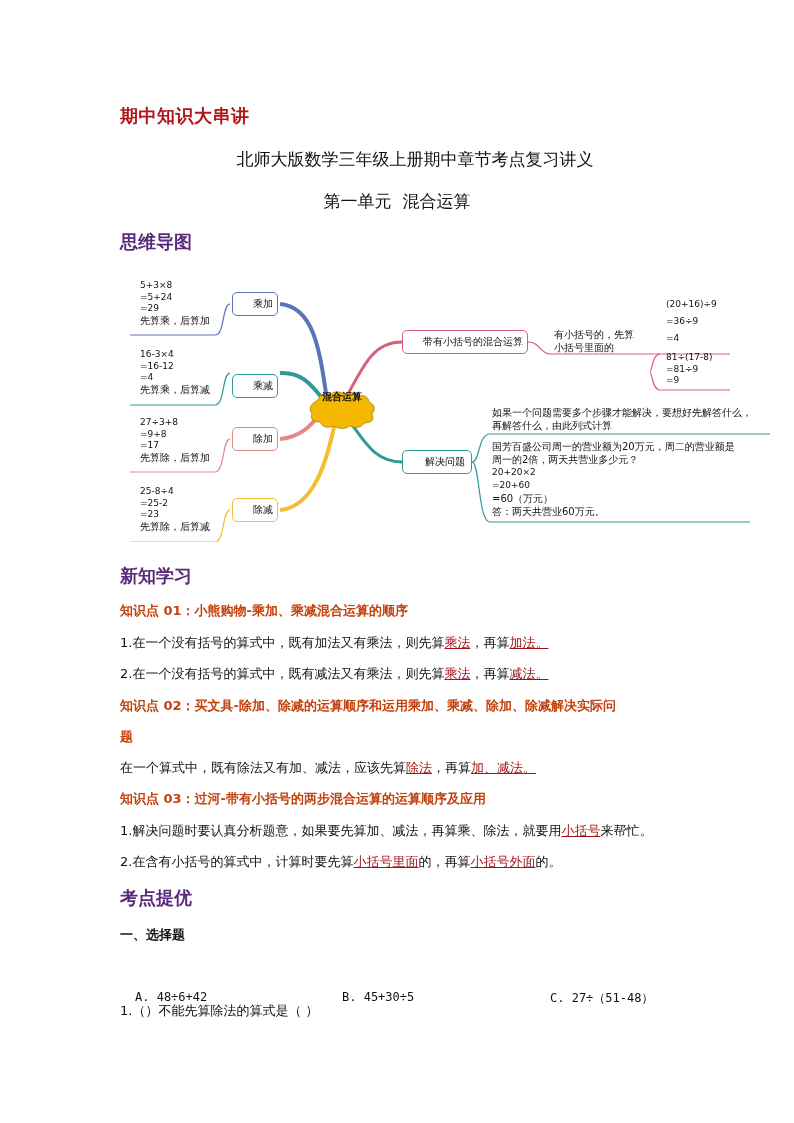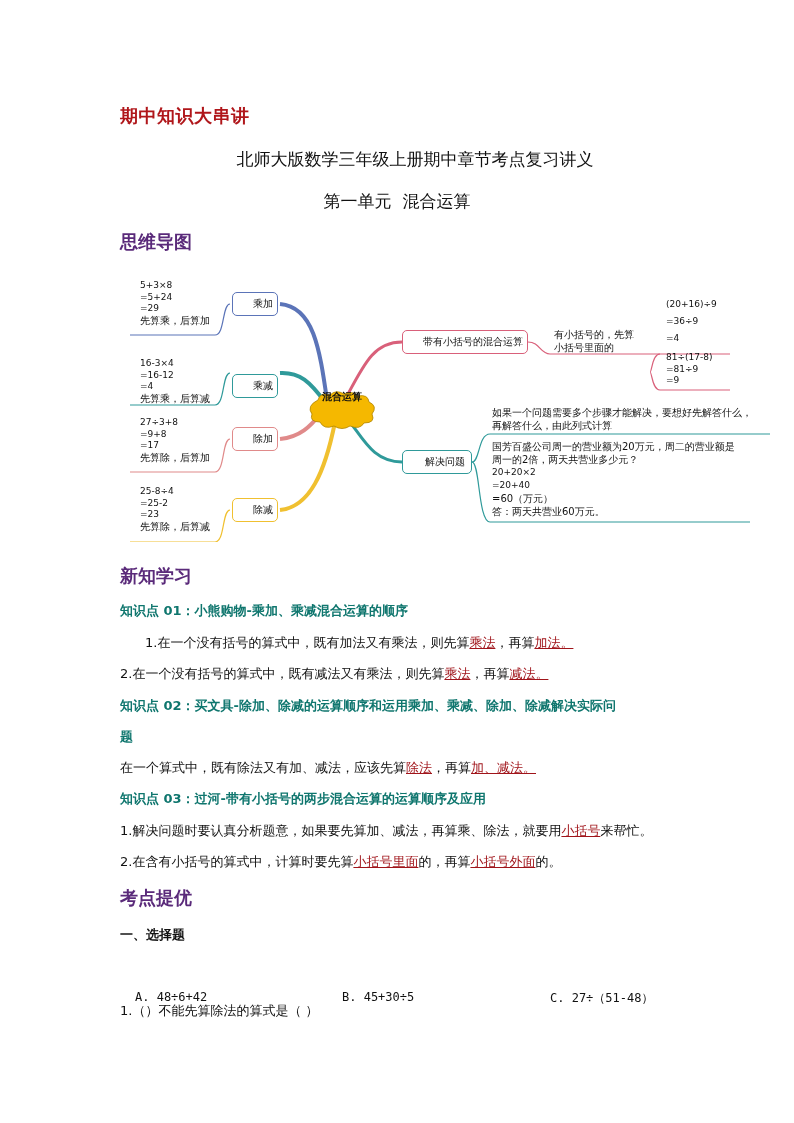--- a/index.html
+++ b/index.html
@@ -3,21 +3,21 @@
   <meta charset="utf-8">
   <style>
     html, body { margin: 0; padding: 0; background: #ffffff; }
     body { width: 794px; height: 1123px; position: relative; overflow: hidden;
       font-family: "DejaVu Sans", "Liberation Sans", sans-serif; color: #111; }
     .abs { position: absolute; }
     .doc-title { left: 120px; top: 104px; font-size: 18px; font-weight: bold; color: #b0161a; letter-spacing: 0.5px; }
     .main-title { left: 0; width: 794px; top: 148px; text-align: center; font-size: 17px; color: #111; padding-left: 36px; box-sizing: border-box; }
     .unit-title { left: 0; width: 794px; top: 190px; text-align: center; font-size: 17px; color: #111; }
     .section-h { font-size: 18px; font-weight: bold; color: #5a2a7a; }
-    .kp-h { font-size: 13px; font-weight: bold; color: #0f766e; }
+    .kp-h { font-size: 13px; font-weight: bold; color: #c2410c; }
     .body-line { font-size: 13px; color: #111; white-space: nowrap; }
     .hl { color: #a0141a; text-decoration: underline; text-decoration-color: #a0141a; }
     .mindmap { left: 130px; top: 272px; width: 640px; height: 270px; }
     .mm-text { position: absolute; font-size: 9px; line-height: 11.5px; color: #111; white-space: nowrap; }
     .mm-text .cn { font-size: 10px; }
     .node { position: absolute; background: #fff; border-radius: 5px; font-size: 10px; display: flex; align-items: center; justify-content: center; box-sizing: border-box; padding-left: 16px; }
     .center-node { position: absolute; left: 176px; top: 118px; width: 72px; height: 40px; display:flex; align-items:flex-start; justify-content:center; font-size: 10px; font-weight: bold; color:#111; }
     .center-node svg { position:absolute; left:0; top:0; }
     .center-node span { position: relative; }
     .choice { font-size: 12px; font-family: "DejaVu Sans Mono", "Liberation Mono", monospace; }
@@ -54,21 +54,21 @@
     <path d="M342 190 C 350 190, 348 162, 360 162 L 640 162" stroke="#2f9a9a" stroke-width="1.2" fill="none"></path>
     <path d="M342 190 C 350 190, 348 250, 360 250 L 620 250" stroke="#2f9a9a" stroke-width="1.2" fill="none"></path>
   </svg>
 
   <div class="mm-text" style="left:10px; top:8px;">
     <div>5+3×8</div>
     <div>=5+24</div>
     <div>=29</div>
     <div class="cn">先算乘，后算加</div>
   </div>
-  <div class="mm-text" style="left:10px; top:77px;margin-top:9px;">
+  <div class="mm-text" style="left:10px; top:77px;">
     <div>16-3×4</div>
     <div>=16-12</div>
     <div>=4</div>
     <div class="cn">先算乘，后算减</div>
   </div>
   <div class="mm-text" style="left:10px; top:145px;">
     <div>27÷3+8</div>
     <div>=9+8</div>
     <div>=17</div>
     <div class="cn">先算除，后算加</div>
@@ -110,30 +110,30 @@
 
   <div class="node" style="left:272px; top:178px; width:70px; height:24px; border:1.5px solid #2f9a9a;">解决问题</div>
   <div class="mm-text" style="left:362px; top:134px; font-size:10px; line-height:13px;">
     <div>如果一个问题需要多个步骤才能解决，要想好先解答什么，</div>
     <div>再解答什么，由此列式计算</div>
   </div>
   <div class="mm-text" style="left:362px; top:168px; font-size:10px; line-height:13px;">
     <div>国芳百盛公司周一的营业额为20万元，周二的营业额是</div>
     <div>周一的2倍，两天共营业多少元？</div>
     <div style="font-size:9px;">20+20×2</div>
-    <div style="font-size:9px;">=20+40</div>
+    <div style="font-size:9px;">=20+60</div>
     <div>=60（万元）</div>
     <div>答：两天共营业60万元。</div>
   </div>
 </div>
 
 <div class="abs section-h" style="left:120px; top:564px;">新知学习</div>
 
 <div class="abs kp-h" style="left:120px; top:602px;">知识点 01：小熊购物-乘加、乘减混合运算的顺序</div>
-<div class="abs body-line" style="left:120px; top:634px;margin-left:25px;">
+<div class="abs body-line" style="left:120px; top:634px;">
   <span>1.在一个没有括号的算式中，既有加法又有乘法，则先算</span><span class="hl">乘法</span><span>，再算</span><span class="hl">加法。</span>
 </div>
 <div class="abs body-line" style="left:120px; top:665px;">
   <span>2.在一个没有括号的算式中，既有减法又有乘法，则先算</span><span class="hl">乘法</span><span>，再算</span><span class="hl">减法。</span>
 </div>
 
 <div class="abs kp-h" style="left:120px; top:697px;">知识点 02：买文具-除加、除减的运算顺序和运用乘加、乘减、除加、除减解决实际问</div>
 <div class="abs kp-h" style="left:120px; top:728px;">题</div>
 <div class="abs body-line" style="left:120px; top:759px;">
   <span>在一个算式中，既有除法又有加、减法，应该先算</span><span class="hl">除法</span><span>，再算</span><span class="hl">加、减法。</span>

